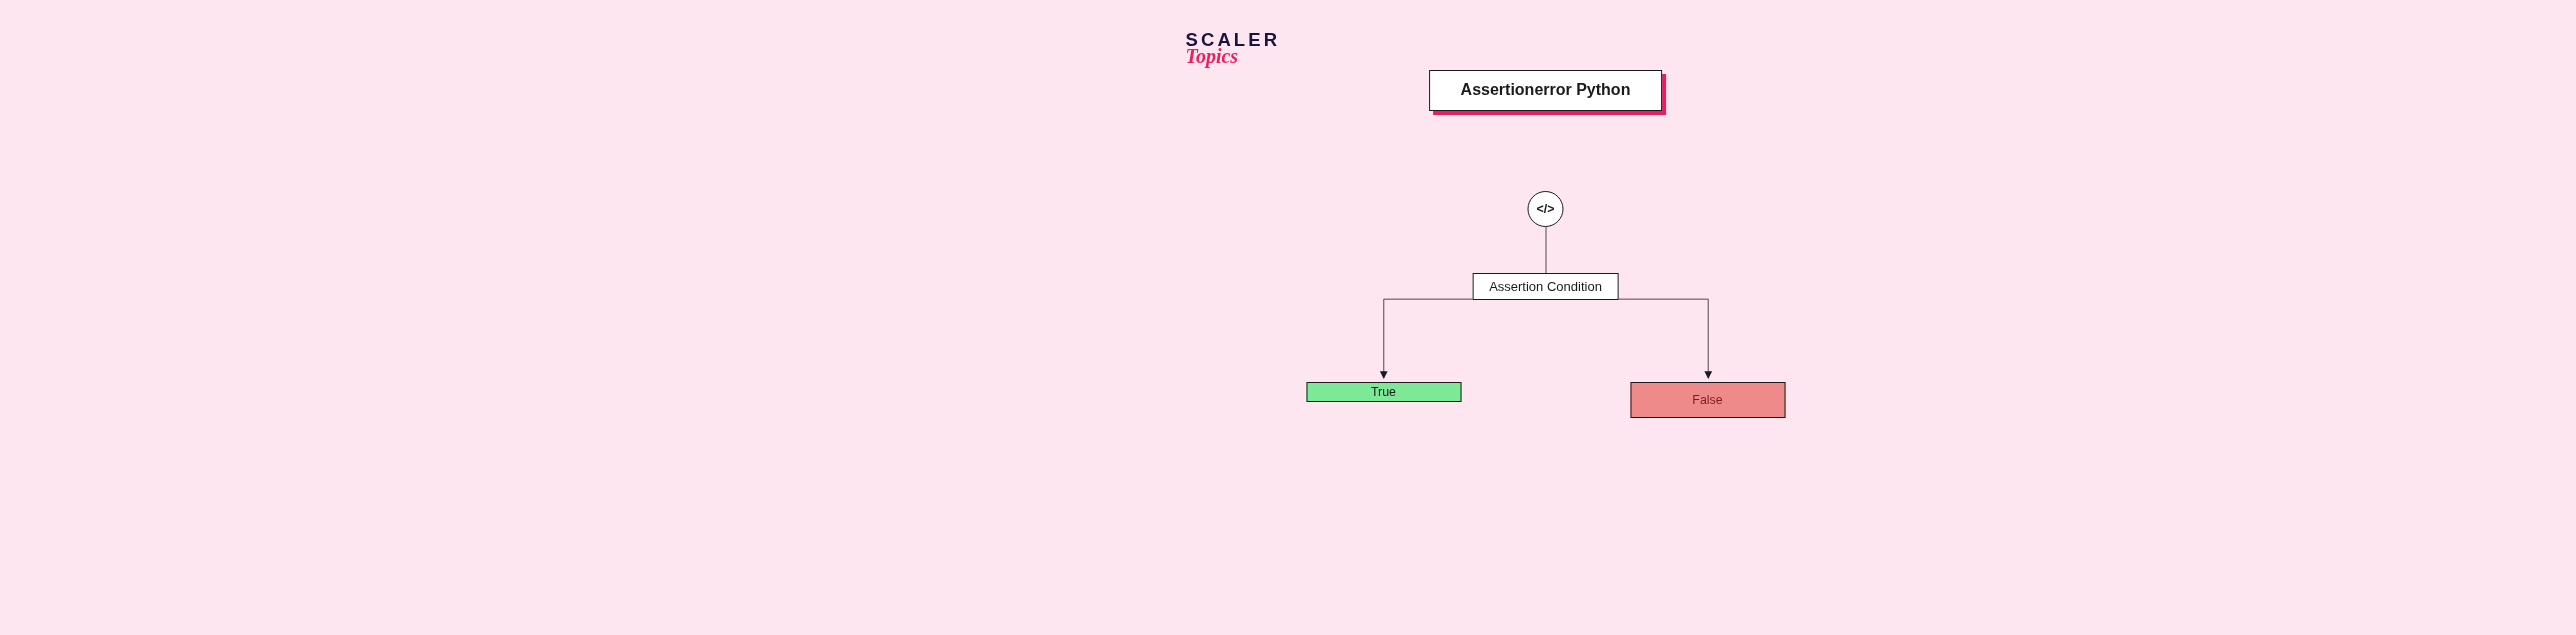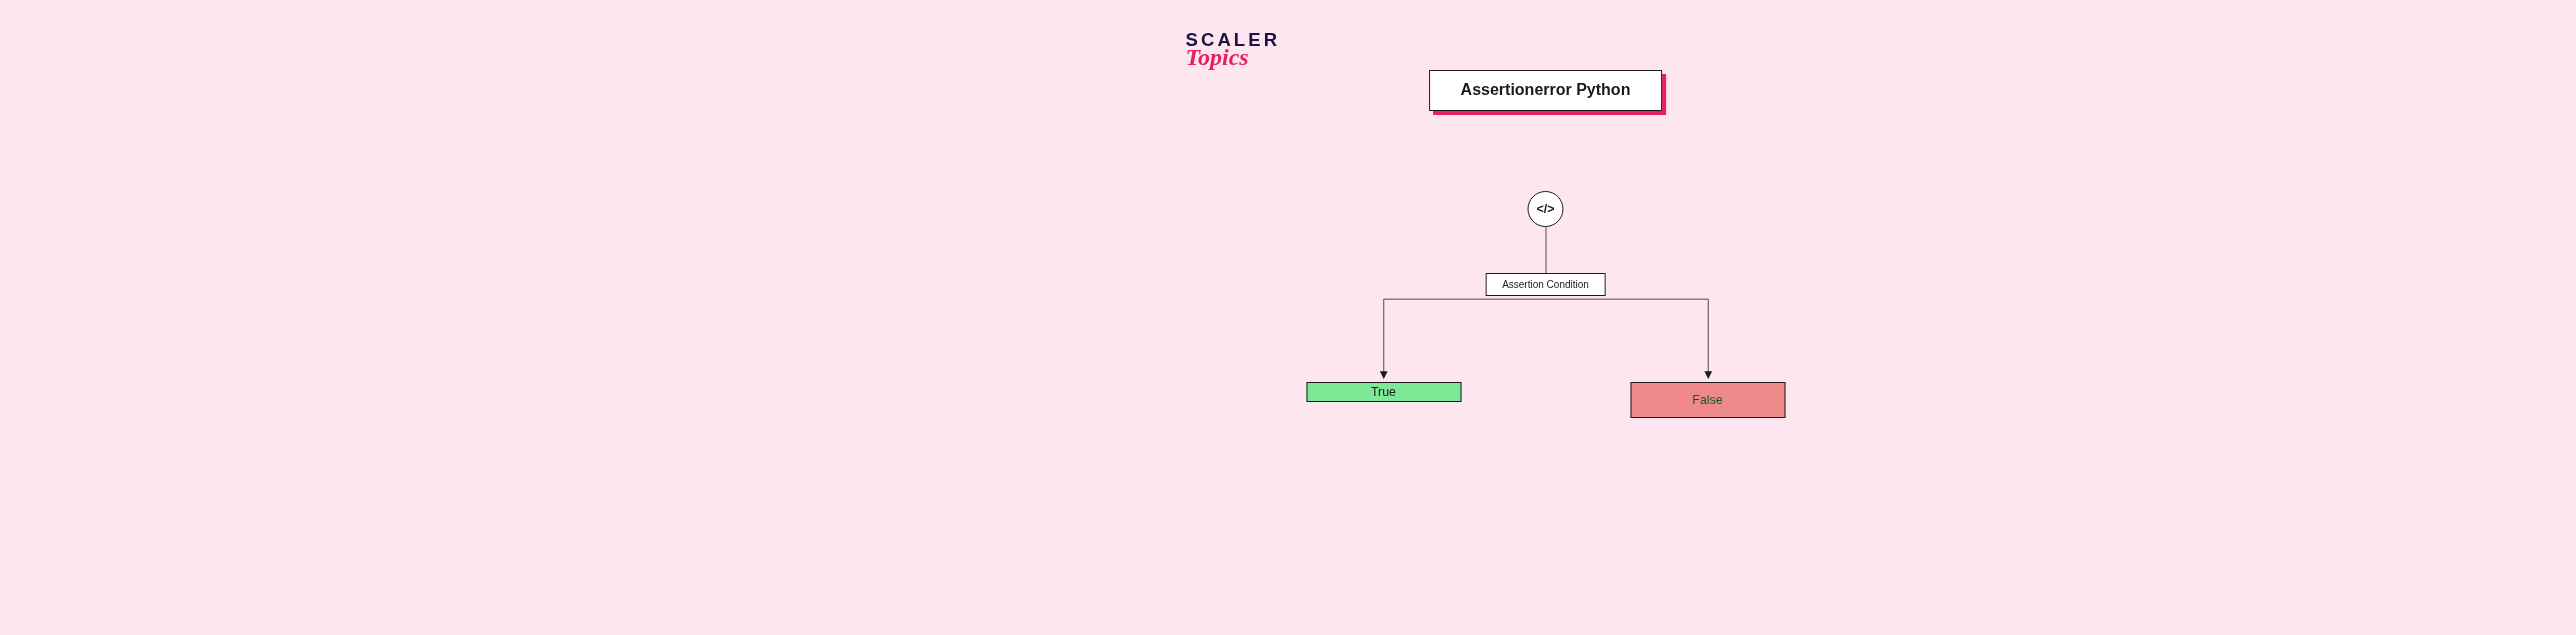--- a/index.html
+++ b/index.html
@@ -35,21 +35,21 @@
       font-family: Arial, sans-serif;
       font-weight: 900;
       font-size: 18.5px;
       letter-spacing: 3.1px;
       color: #1a1440;
       line-height: 1;
     }
     
     .logo-topics {
       font-family: 'Brush Script MT', cursive;
-      font-size: 24px;
+      font-size: 20px;
       color: #e91e63;
       font-style: italic;
       line-height: 0.9;
       margin-top: -2.6px;
       font-weight: bold;
     }
     
     .title-box-wrapper {
       position: absolute;
       top: 70px;
@@ -105,21 +105,21 @@
     }
     
     .condition-box {
       position: absolute;
       top: 82px;
       left: 50%;
       transform: translateX(-50%);
       background: #ffffff;
       border: 0.8px solid #1a1a1a;
       padding: 5.2px 15.5px;
-      font-size: 10px;
+      font-size: 13px;
       color: #1a1a1a;
     }
     
     .true-box {
       position: absolute;
       top: 191px;
       left: 18px;
       width: 155px;
       height: 20px;
       background: #7de896;
@@ -136,21 +136,21 @@
       top: 191px;
       right: 18px;
       width: 155px;
       height: 36px;
       background: #ef8a8a;
       border: 0.8px solid #1a1a1a;
       display: flex;
       align-items: center;
       justify-content: center;
       font-size: 12.4px;
-      color: #14532d;
+      color: #7f1d1d;
     }
     
     .connector-svg {
       position: absolute;
       top: 0;
       left: 0;
       width: 100%;
       height: 100%;
       pointer-events: none;
     }

